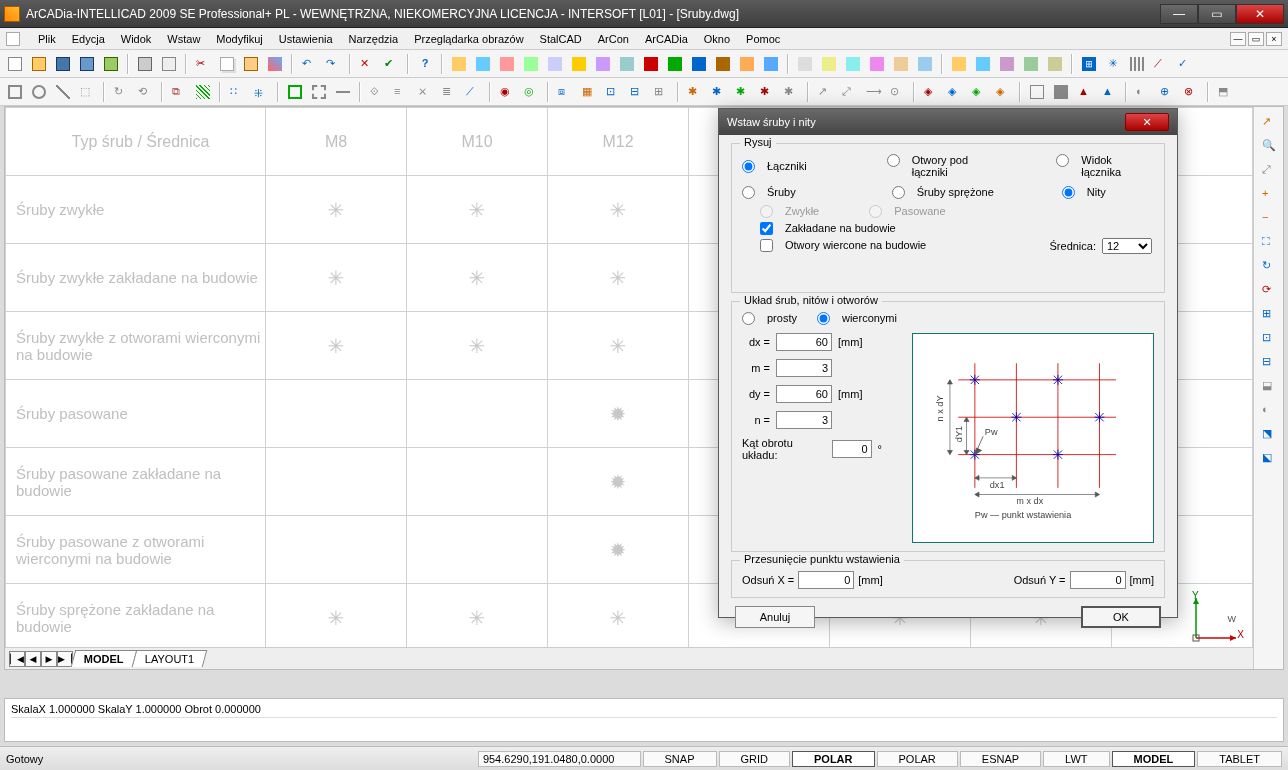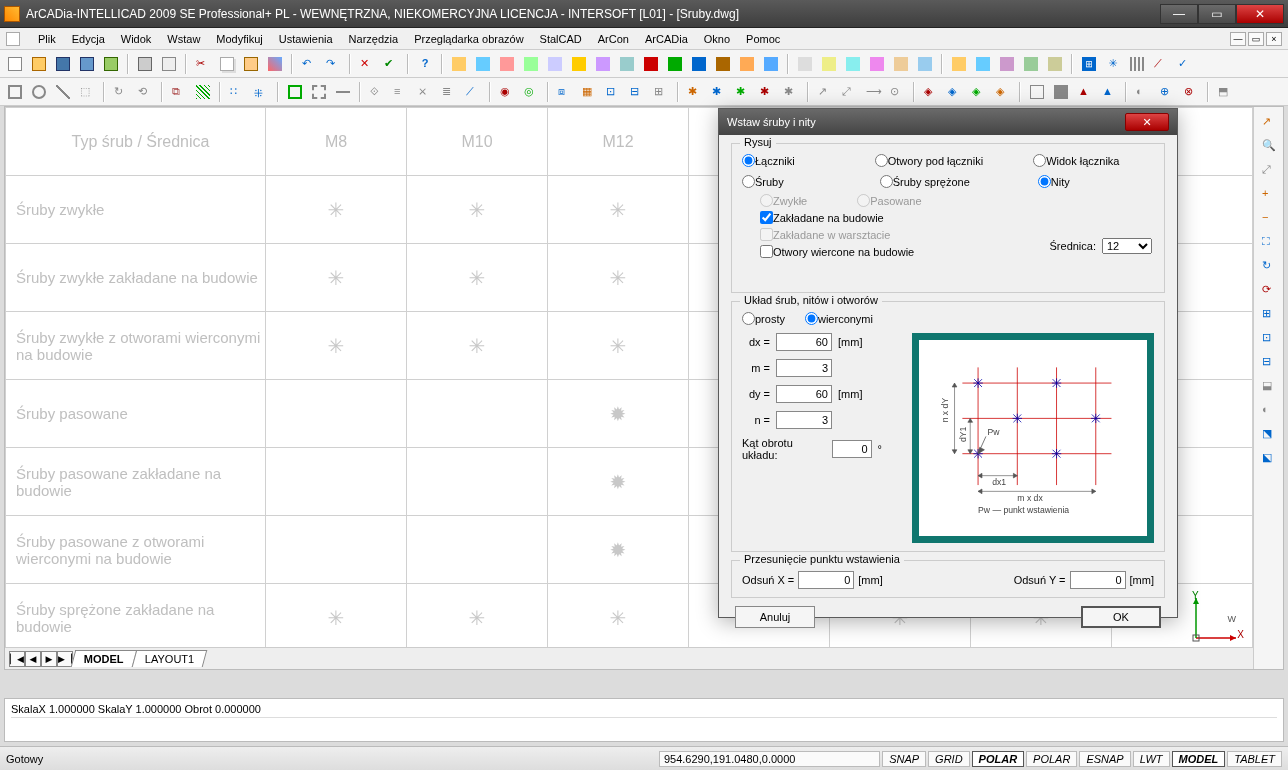--- a/index.html
+++ b/index.html
@@ -40,52 +40,52 @@
 .sheet-tabs .tab span { display:inline-block; transform:skewX(15deg); }
 .sheet-tabs .tab.active { background:#fff; font-weight:bold; }
 
 .dialog { position:absolute; left:718px; top:108px; width:460px; height:510px; background:#f0f0f0; border:1px solid #5a5a5a; box-shadow:0 4px 20px rgba(0,0,0,.3); z-index:50; }
 .dialog .dlg-title { height:26px; background:linear-gradient(#6a6a6a,#444); color:#fff; display:flex; align-items:center; padding:0 8px; font-size:12px; }
 .dialog .dlg-title .close { margin-left:auto; width:44px; height:18px; background:linear-gradient(#d44,#a00); color:#fff; text-align:center; line-height:16px; border:1px solid #800; cursor:pointer; border-radius:2px; font-size:11px; }
 .dialog .dlg-body { padding:8px 12px; }
 .gbox { border:1px solid #ccc; padding:10px 10px 8px 10px; margin-bottom:8px; position:relative; }
 .gbox .legend { position:absolute; top:-8px; left:8px; background:#f0f0f0; padding:0 4px; font-size:11px; }
 .row3 { display:flex; gap:20px; margin-bottom:6px; align-items:center; }
-.row3 label { display:flex; align-items:center; gap:0; cursor:pointer; }
+.row3 label { display:flex; align-items:flex-start; gap:12px; cursor:pointer; }
 .row3 input[type=radio], .row3 input[type=checkbox] { margin:0; }
 .sub { margin-left:18px; }
 .sub .row3 { margin-bottom:4px; }
 .sub label.disabled { color:#999; }
 .srednica { position:absolute; right:12px; top:94px; display:flex; align-items:center; gap:6px; }
 .srednica select { width:50px; }
 
 .uklad-body { display:flex; gap:10px; }
 .uklad-left { width:160px; }
 .uklad-left .prow { display:flex; align-items:center; gap:6px; margin-bottom:8px; }
 .uklad-left .prow .lbl { width:28px; text-align:right; }
 .uklad-left .prow input { width:56px; text-align:right; border:1px solid #888; height:18px; padding:0 3px; }
 .uklad-left .prow .unit { width:28px; }
-.uklad-right { flex:1; background:#fff; border:7px solid #0f766e; height:210px; padding:12px; }
+.uklad-right { flex:1; background:#fff; border:1px solid #0f766e; height:210px; padding:12px; }
 .diagram { width:100%; height:100%; }
 
 .przes { display:flex; align-items:center; gap:10px; }
 .przes .fld { display:flex; align-items:center; gap:4px; }
 .przes .fld input { width:56px; text-align:right; border:1px solid #888; height:18px; padding:0 3px;}
 .dlg-btns { display:flex; justify-content:space-between; margin-top:8px; padding:0 4px;}
 .dlg-btns button { width:80px; height:22px; border:1px solid #888; background:#f5f5f5; cursor:pointer; }
 .dlg-btns button.ok { border:2px solid #555; }
 
 .cmdline { position:absolute; left:4px; right:4px; bottom:28px; height:44px; background:#fff; border:1px solid #bbb; font-family:"Courier New",monospace; font-size:12px; padding:2px 6px; overflow:hidden;}
 .cmdline .l1 { border-bottom:1px solid #ddd; padding:2px 0;}
 .cmdline .l2 { padding:2px 0;}
 
 .statusbar { position:absolute; left:0; right:0; bottom:0; height:24px; background:linear-gradient(#eee,#ddd); border-top:1px solid #bbb; display:flex; align-items:center; padding:0 6px; font-size:11px;}
 .statusbar .ready { width:680px; }
 .statusbar .coord { width:230px; border:1px solid #bbb; padding:1px 4px; background:#fafafa;}
-.statusbar .tog { border:1px solid #bbb; padding:1px 6px; margin-left:2px; background:#fafafa; cursor:pointer;font-style:italic;}
+.statusbar .tog { border:1px solid #bbb; padding:1px 21px; margin-left:2px; background:#fafafa; cursor:pointer;}
 .statusbar .tog.active { background:#fff; border-color:#555; font-weight:bold; }
 
 .ucs { position:absolute; right:44px; bottom:120px; width:60px; height:60px; z-index:40; pointer-events:none; }
 .ucs .y { position:absolute; left:8px; top:0; color:green; font-size:10px; }
 .ucs .x { position:absolute; right:0; bottom:10px; color:#a00; font-size:10px; }
 .ucs .w { position:absolute; right:8px; top:24px; color:#555; font-size:9px; }
 .ucs svg { width:60px; height:60px; }
 </style>
 </head>
 <body>
@@ -632,26 +632,20 @@
             </label>
           <label class="disabled" style="margin-left:30px">
               <input type="radio" disabled="" style="">
               <span>Pasowane</span>
             </label>
         </div>
         <div class="row3">
             <label>
               <input type="checkbox" checked="" style="">
               <span>Zakładane na budowie</span>
-            </label>
-          </div>
-        <div class="row3">
-            <label class="disabled">
-              <input type="checkbox" disabled="" style="">
-              <span>Zakładane w warsztacie</span>
             </label>
           </div>
         <div class="row3">
             <label>
               <input type="checkbox" style="">
               <span>Otwory wiercone na budowie</span>
             </label>
           </div>
       </div>
       <div class="srednica">

